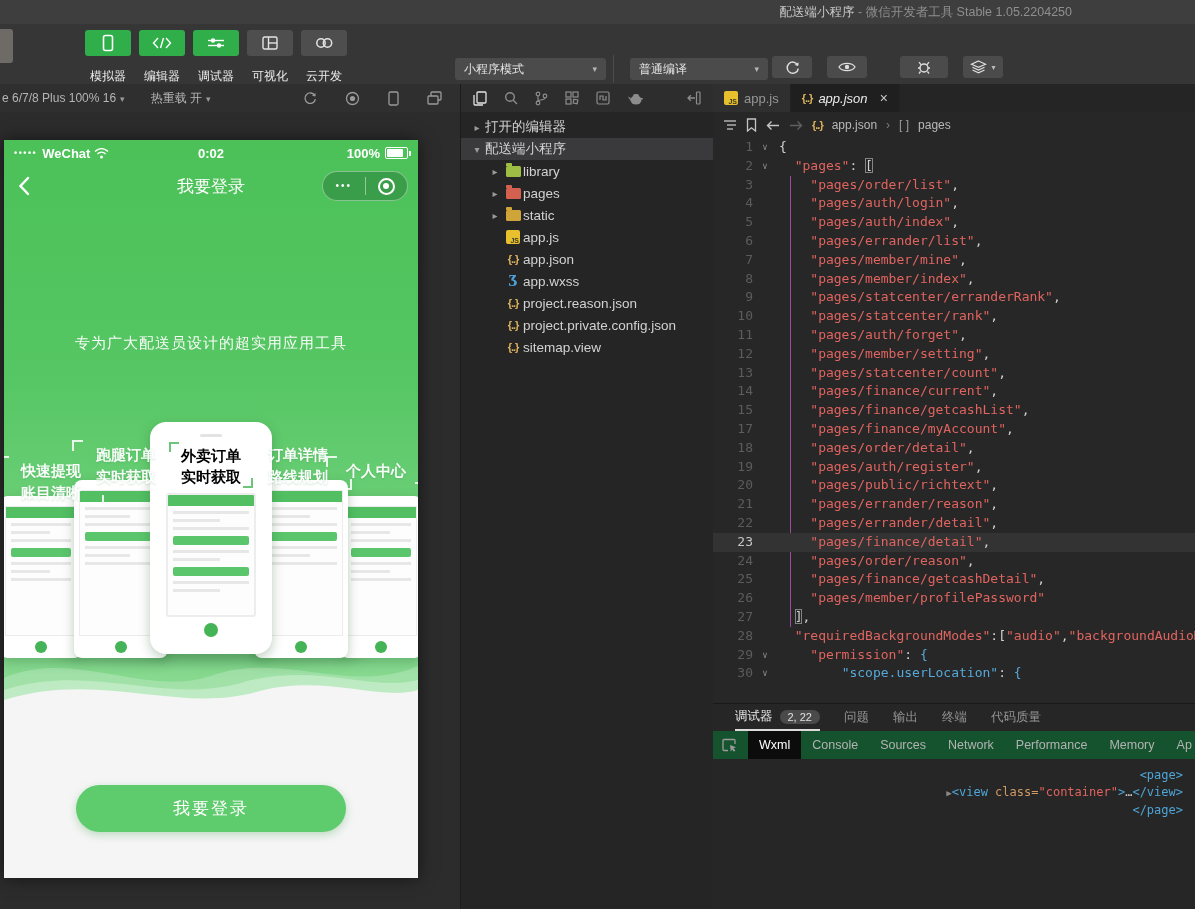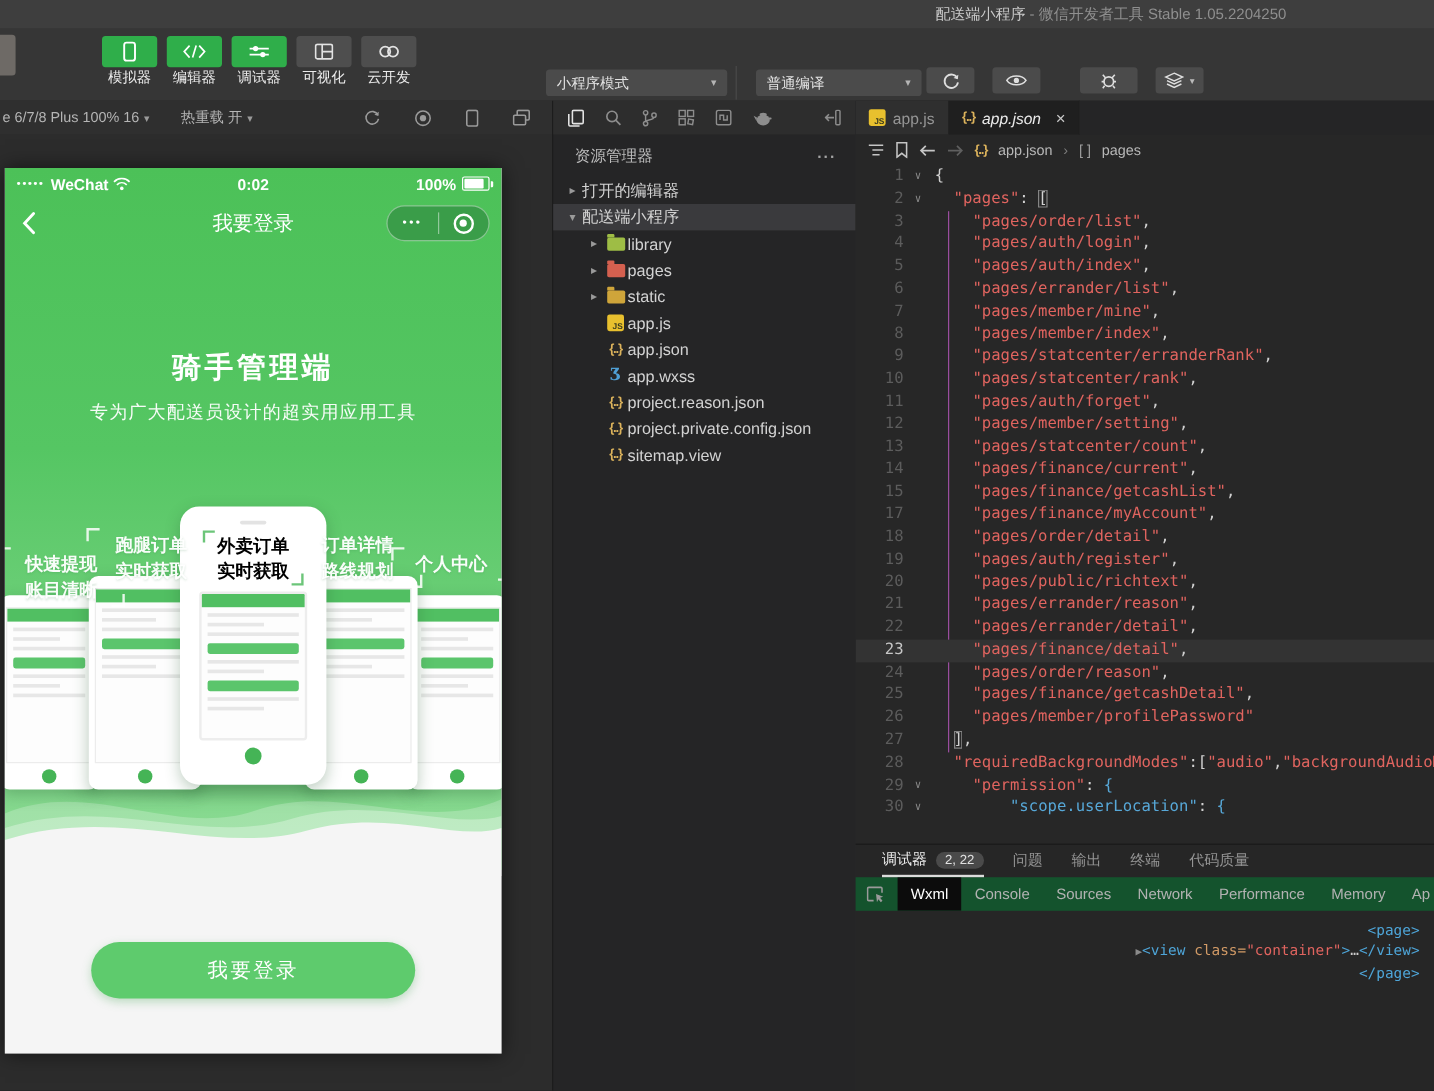--- a/index.html
+++ b/index.html
@@ -11,21 +11,21 @@
   .win-title{position:absolute;right:123px;top:0;line-height:24px;font-size:12.5px;color:#8f8f8f;white-space:nowrap;}
   .win-title .proj{color:#c9c9c9;}
   
   .toolbar{position:absolute;left:0;top:24px;width:1195px;height:60px;background:#363636;}
   .avatar{position:absolute;left:0;top:5px;width:13px;height:34px;background:#6e6a66;border-radius:0 3px 3px 0;}
   .tb-group{position:absolute;left:85px;top:6px;display:flex;gap:8px;}
   .tb-btn{width:46px;text-align:center;cursor:pointer;}
   .tb-ico{width:46px;height:26px;border-radius:3px;display:flex;align-items:center;justify-content:center;color:#fff;}
   .tb-ico.green{background:#2fae4a;}
   .tb-ico.gray{background:#4e4e4e;color:#e3e3e3;}
-  .tb-label{font-size:12px;color:#ececec;margin-top:0;}
+  .tb-label{font-size:12px;color:#ececec;margin-top:12px;}
   .dd{position:absolute;top:34px;height:22px;background:#4b4b4b;border-radius:3px;display:flex;align-items:center;justify-content:space-between;padding:0 9px;font-size:12px;color:#e3e3e3;cursor:pointer;}
   .dd .caret{color:#b5b5b5;font-size:9px;margin-left:8px;}
   .dd1{left:455px;width:133px;}
   .dd2{left:630px;width:120px;}
   .tb-sep{position:absolute;left:613px;top:31px;width:1px;height:28px;background:#4a4a4a;}
   .act-group{position:absolute;left:772px;top:32px;display:flex;align-items:flex-start;}
   .act-btn{text-align:center;cursor:pointer;margin-right:15px;}
   .act-btn:nth-child(3){margin-left:18px;}
   .act-ico{min-width:30px;height:22px;background:#4b4b4b;border-radius:3px;display:flex;align-items:center;justify-content:center;color:#dedede;padding:0 5px;}
   .act-label{font-size:12px;color:#ececec;margin-top:4px;white-space:nowrap;}
@@ -331,21 +331,20 @@
         <span class="ph-title">我要登录</span>
         <span class="capsule">
           <span class="cap-dots">•••</span>
           <span class="cap-sep"></span>
           <span class="cap-circ">
               <i></i>
             </span>
         </span>
       </div>
 
-      <div class="hero-title">骑手管理端</div>
       <div class="hero-sub">专为广大配送员设计的超实用应用工具</div>
 
       <div class="collage">
         <div class="col-shadow"></div>
         <div class="cap cap-a">
             <div>快速提现</div>
             <div>账目清晰</div>
           </div>
         <div class="cap cap-b">
             <div>跑腿订单</div>
@@ -487,24 +486,20 @@
             <ellipse cx="9" cy="3.4" rx="3" ry="1.4" fill="currentColor"></ellipse>
             <rect x="13.5" y="6" width="2.5" height="1.6" rx="0.8" fill="currentColor"></rect>
           </svg>
         </span>
       <span class="last">
           <svg width="14" height="14" viewBox="0 0 14 14">
             <rect x="9.5" y="1" width="3.5" height="12" rx="0.8" fill="none" stroke="currentColor" stroke-width="1.2"></rect>
             <path d="M8 7 L1 7 M3.8 4.2 L1 7 L3.8 9.8" fill="none" stroke="currentColor" stroke-width="1.3"></path>
           </svg>
         </span>
-    </div>
-    <div class="exp-header">
-      <span>资源管理器</span>
-      <span class="exp-more">···</span>
     </div>
     <div class="tree">
         <div class="tree-row ind0">
           <span class="tr-arrow">▸</span>
           <span>打开的编辑器</span>
         </div>
         <div class="tree-row sel ind0">
           <span class="tr-arrow">▾</span>
           <span>配送端小程序</span>
         </div>

